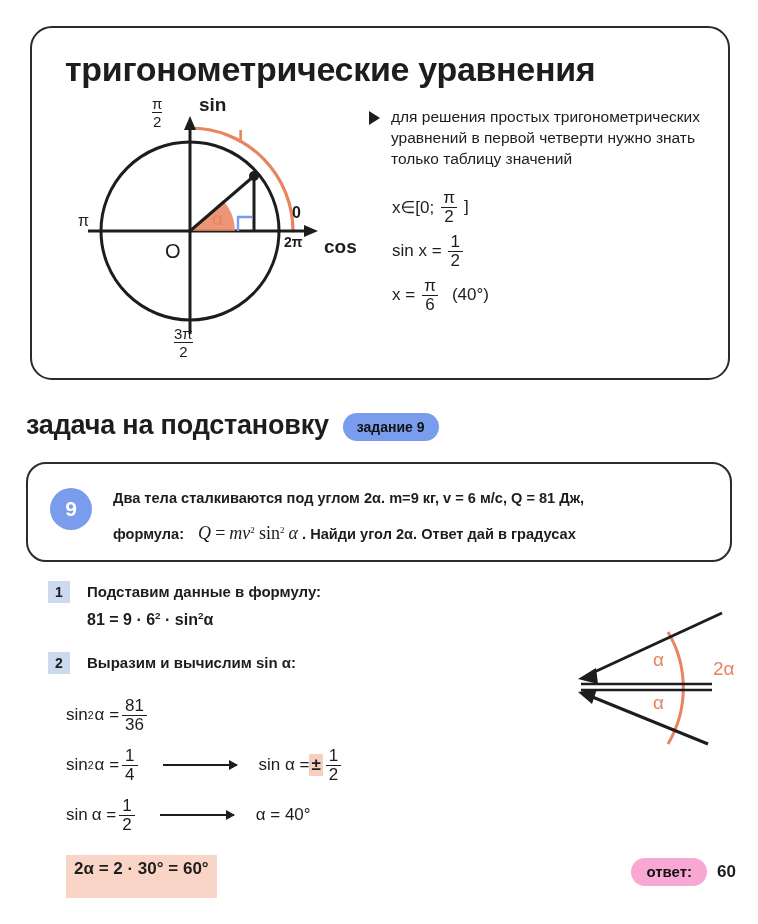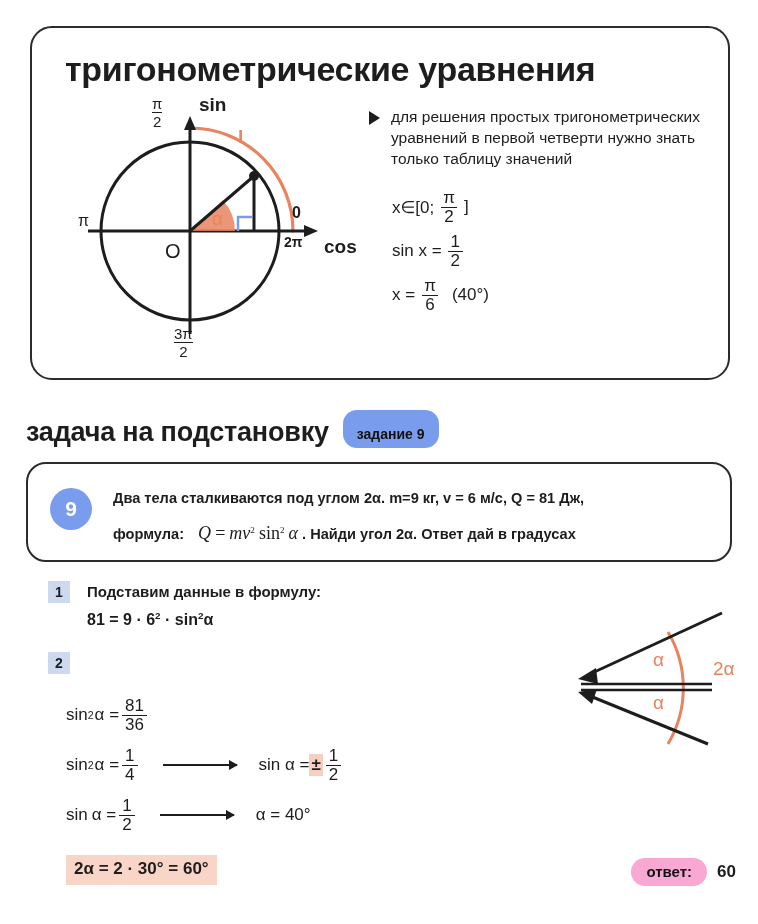--- a/index.html
+++ b/index.html
@@ -99,21 +99,21 @@
   }
   #section-title {
     font-size: 27px;
     font-weight: 700;
     letter-spacing: -0.2px;
   }
   #task-badge {
     background: #7a9ced;
     color: #111;
     border-radius: 14px;
-    padding: 16px 14px 6px;
+    padding: 6px 14px 6px;
     font-size: 14px;
     font-weight: 600;
     white-space: nowrap;
   }
 
   
   #problem-card {
     left: 26px; top: 462px;
     width: 706px; height: 100px;
     border-radius: 20px;
@@ -204,21 +204,21 @@
   }
   .hl-pm {
     background: #f7cfc0;
     padding: 1px 2px;
     font-weight: 700;
   }
   #final-line {
     position: absolute;
     left: 66px; top: 855px;
     background: #f9d5c7;
-    padding: 4px 8px 6px;
+    padding: 4px 8px 19px;
     font-size: 17px;
     font-weight: 600;
   }
 
   
   #angle-fig {
     position: absolute;
     left: 450px; top: 592px;
     width: 300px; height: 190px;
   }
@@ -359,20 +359,21 @@
   <div class="step-text">Подставим данные в формулу:</div>
 </div>
 
 <div id="step1-eq">
   <span>81 = 9 · 6</span><sup class="m">2</sup>
   <span>· sin</span><sup class="m">2</sup><span>α</span>
 </div>
 
 <div class="step" id="step2">
   <div class="step-num">2</div>
+  <div class="step-text">Выразим и вычислим sin α:</div>
 </div>
 
 <div id="derivation">
 
   <div class="d-row">
     <span>sin</span>
       <sup class="m">2</sup>
       <span style="margin-left:1px;">α =</span>
     <span class="frac">
       <span class="num">81</span>

